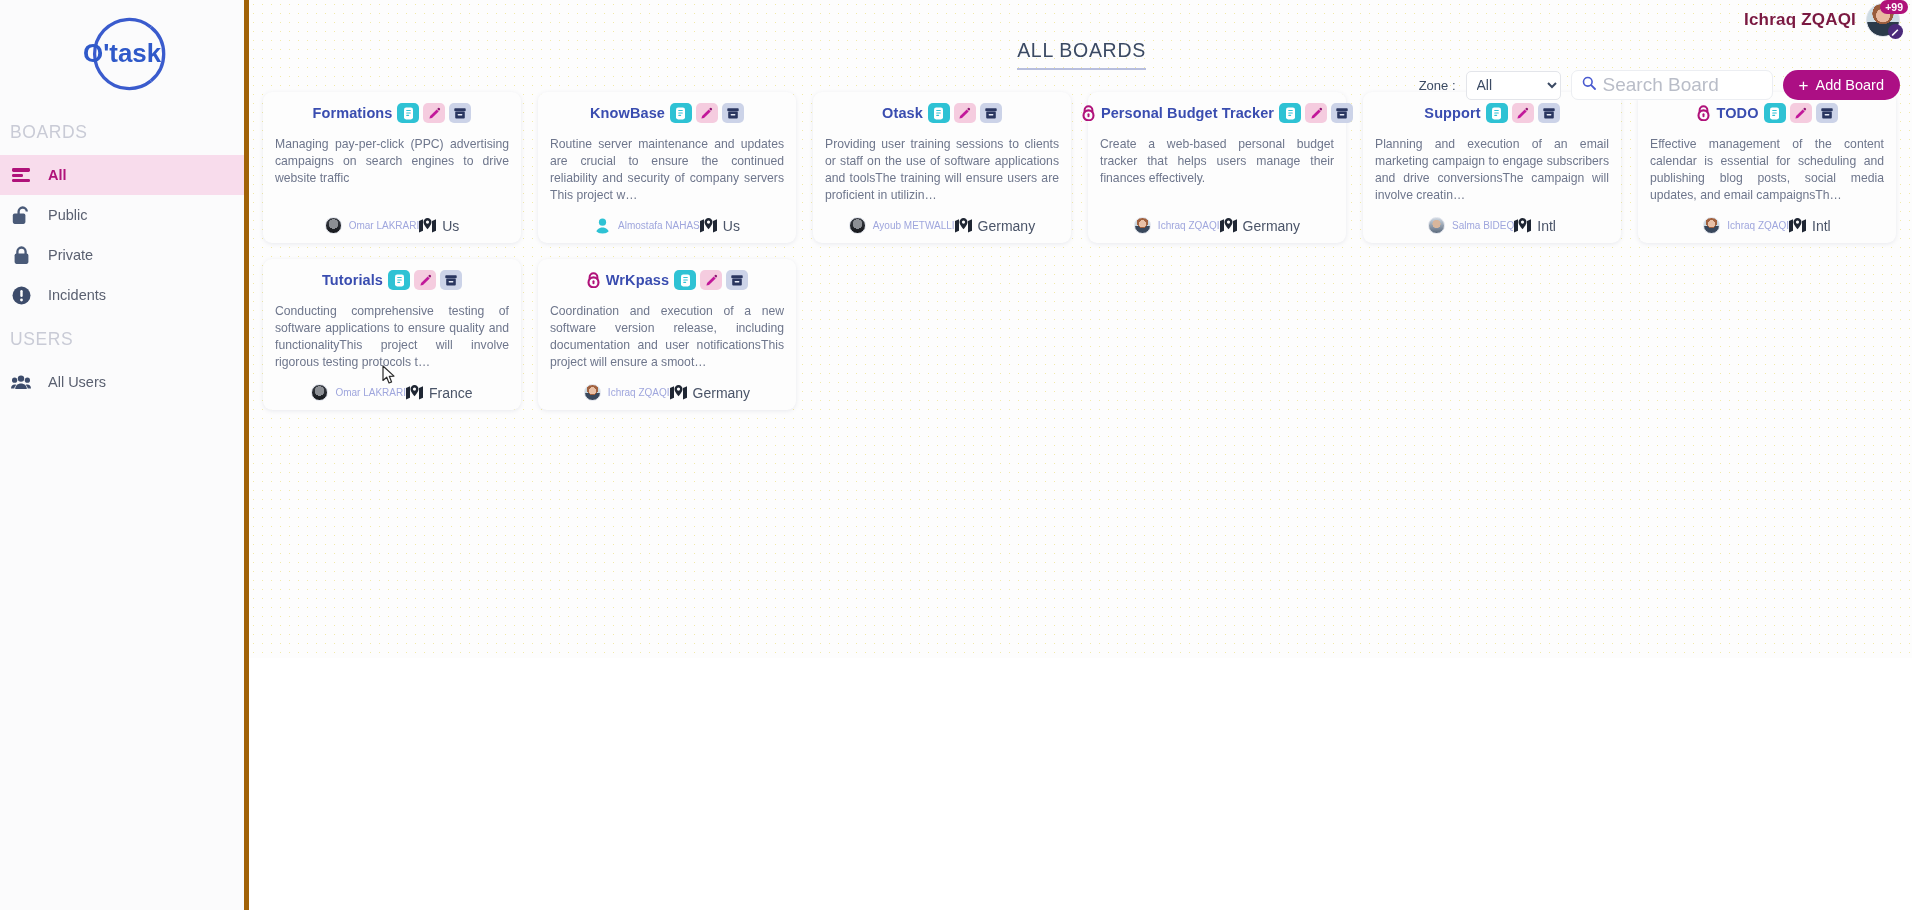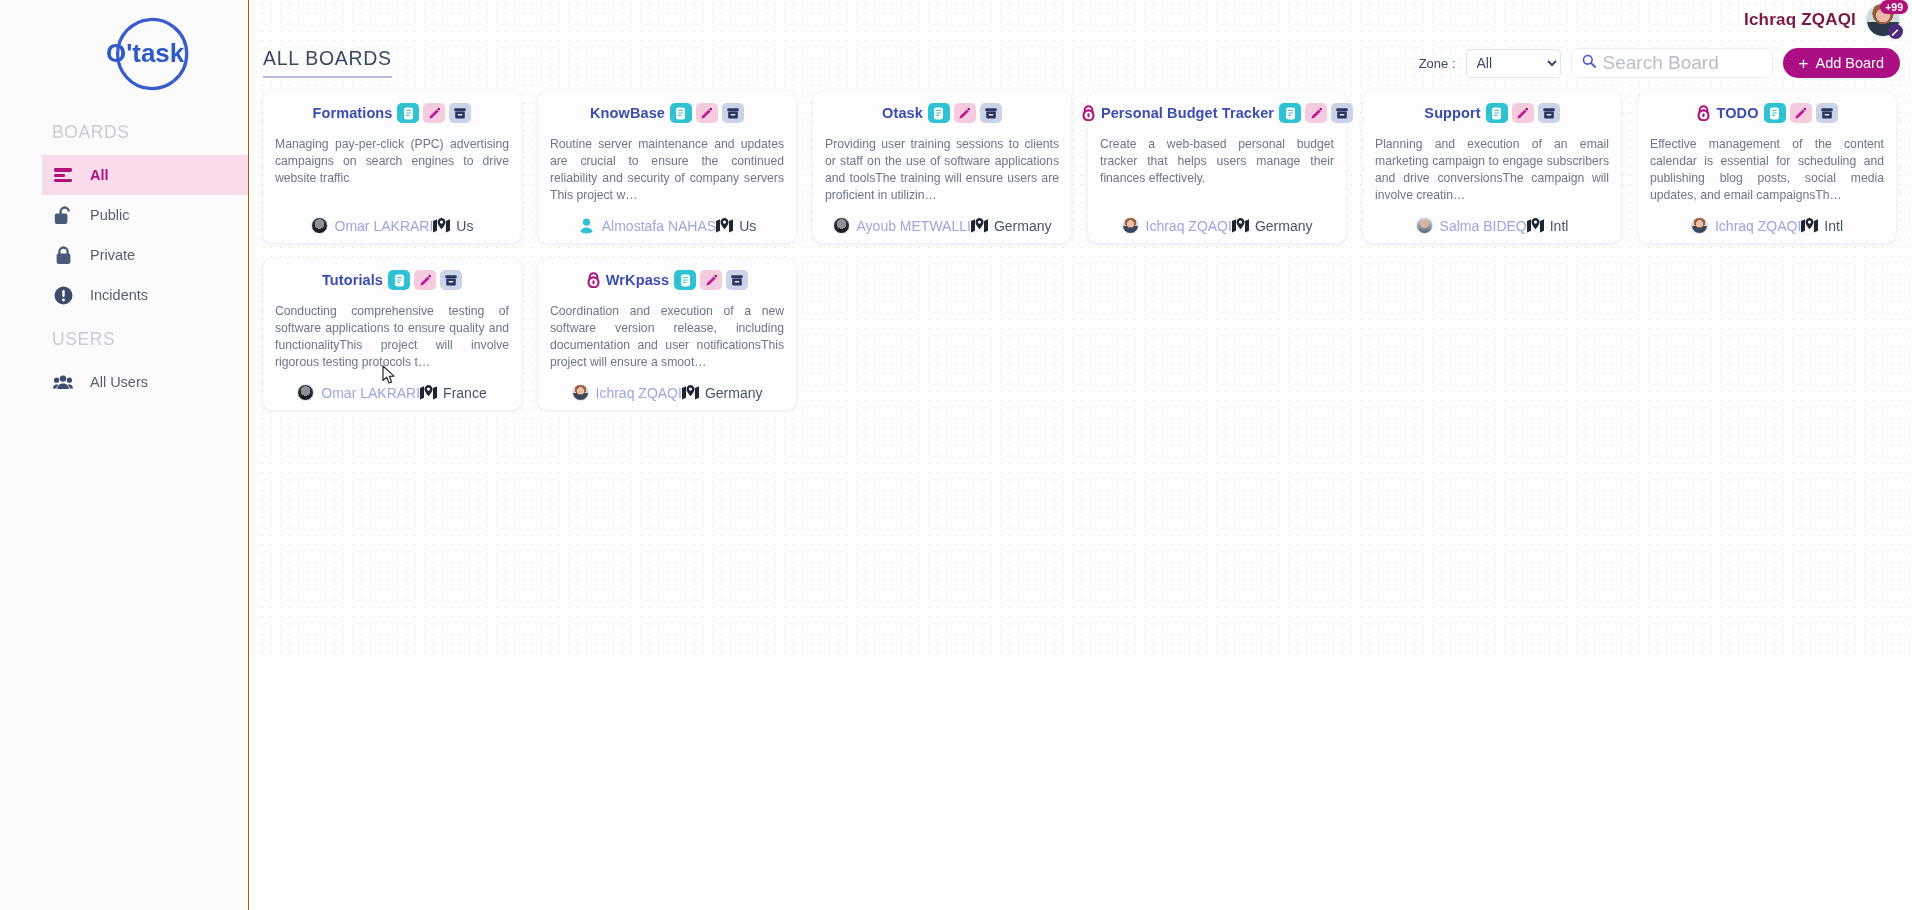--- a/index.html
+++ b/index.html
@@ -8,25 +8,24 @@
     font-family: "Liberation Sans", sans-serif;
     background: #ffffff;
     overflow: hidden;
   }
   .app { position: relative; width: 1912px; height: 910px; display: flex; }
 
   
   .sidebar {
     width: 249px; height: 910px;
     background: #fbfbfc;
-    border-right: 1px solid #a16207;
+    border-right: 5px solid #a16207;
     flex: 0 0 249px;
     position: relative;
     z-index: 5;
-    padding-left: 42px;
   }
   .logo-wrap {
     height: 108px;
     display: flex; align-items: center; justify-content: center;
     padding-left: 4px;
   }
   .logo { width: 96px; height: 96px; display:block; }
 
   .sec-label {
     font-size: 17.5px;
@@ -99,20 +98,21 @@
     width: 15px; height: 15px; border-radius: 50%;
     background: #4b2a7b;
     display: flex; align-items: center; justify-content: center;
   }
 
   .toolbar {
     display: flex; align-items: center;
     padding: 0 12px 0 14px;
     height: 46px;
     position: relative;
+    flex-direction: column;
   }
   .page-title {
     font-size: 19.5px;
     color: #3b4a63;
     letter-spacing: .7px;
     padding-bottom: 7px;
     border-bottom: 2.5px solid #b7bedd;
     line-height: 1.1;
   }
   .toolbar-right {
@@ -239,21 +239,21 @@
     background:
       radial-gradient(circle at 50% 40%, #d8b69c 0 34%, transparent 35%),
       linear-gradient(#cfd8e2, #5b6a7d);
   }
   .owner-av.glyph {
     border: 0;
     background: transparent;
     display: flex; align-items: center; justify-content: center;
   }
   .owner-name {
-    font-size: 14px;
+    font-size: 10px;
     color: #9fa6dd;
     white-space: nowrap;
   }
   .zone {
     margin-left: auto;
     display: flex; align-items: center; gap: 6px;
     font-size: 14px; color: #4a5468;
   }
   .zone svg { display: block; }
 

